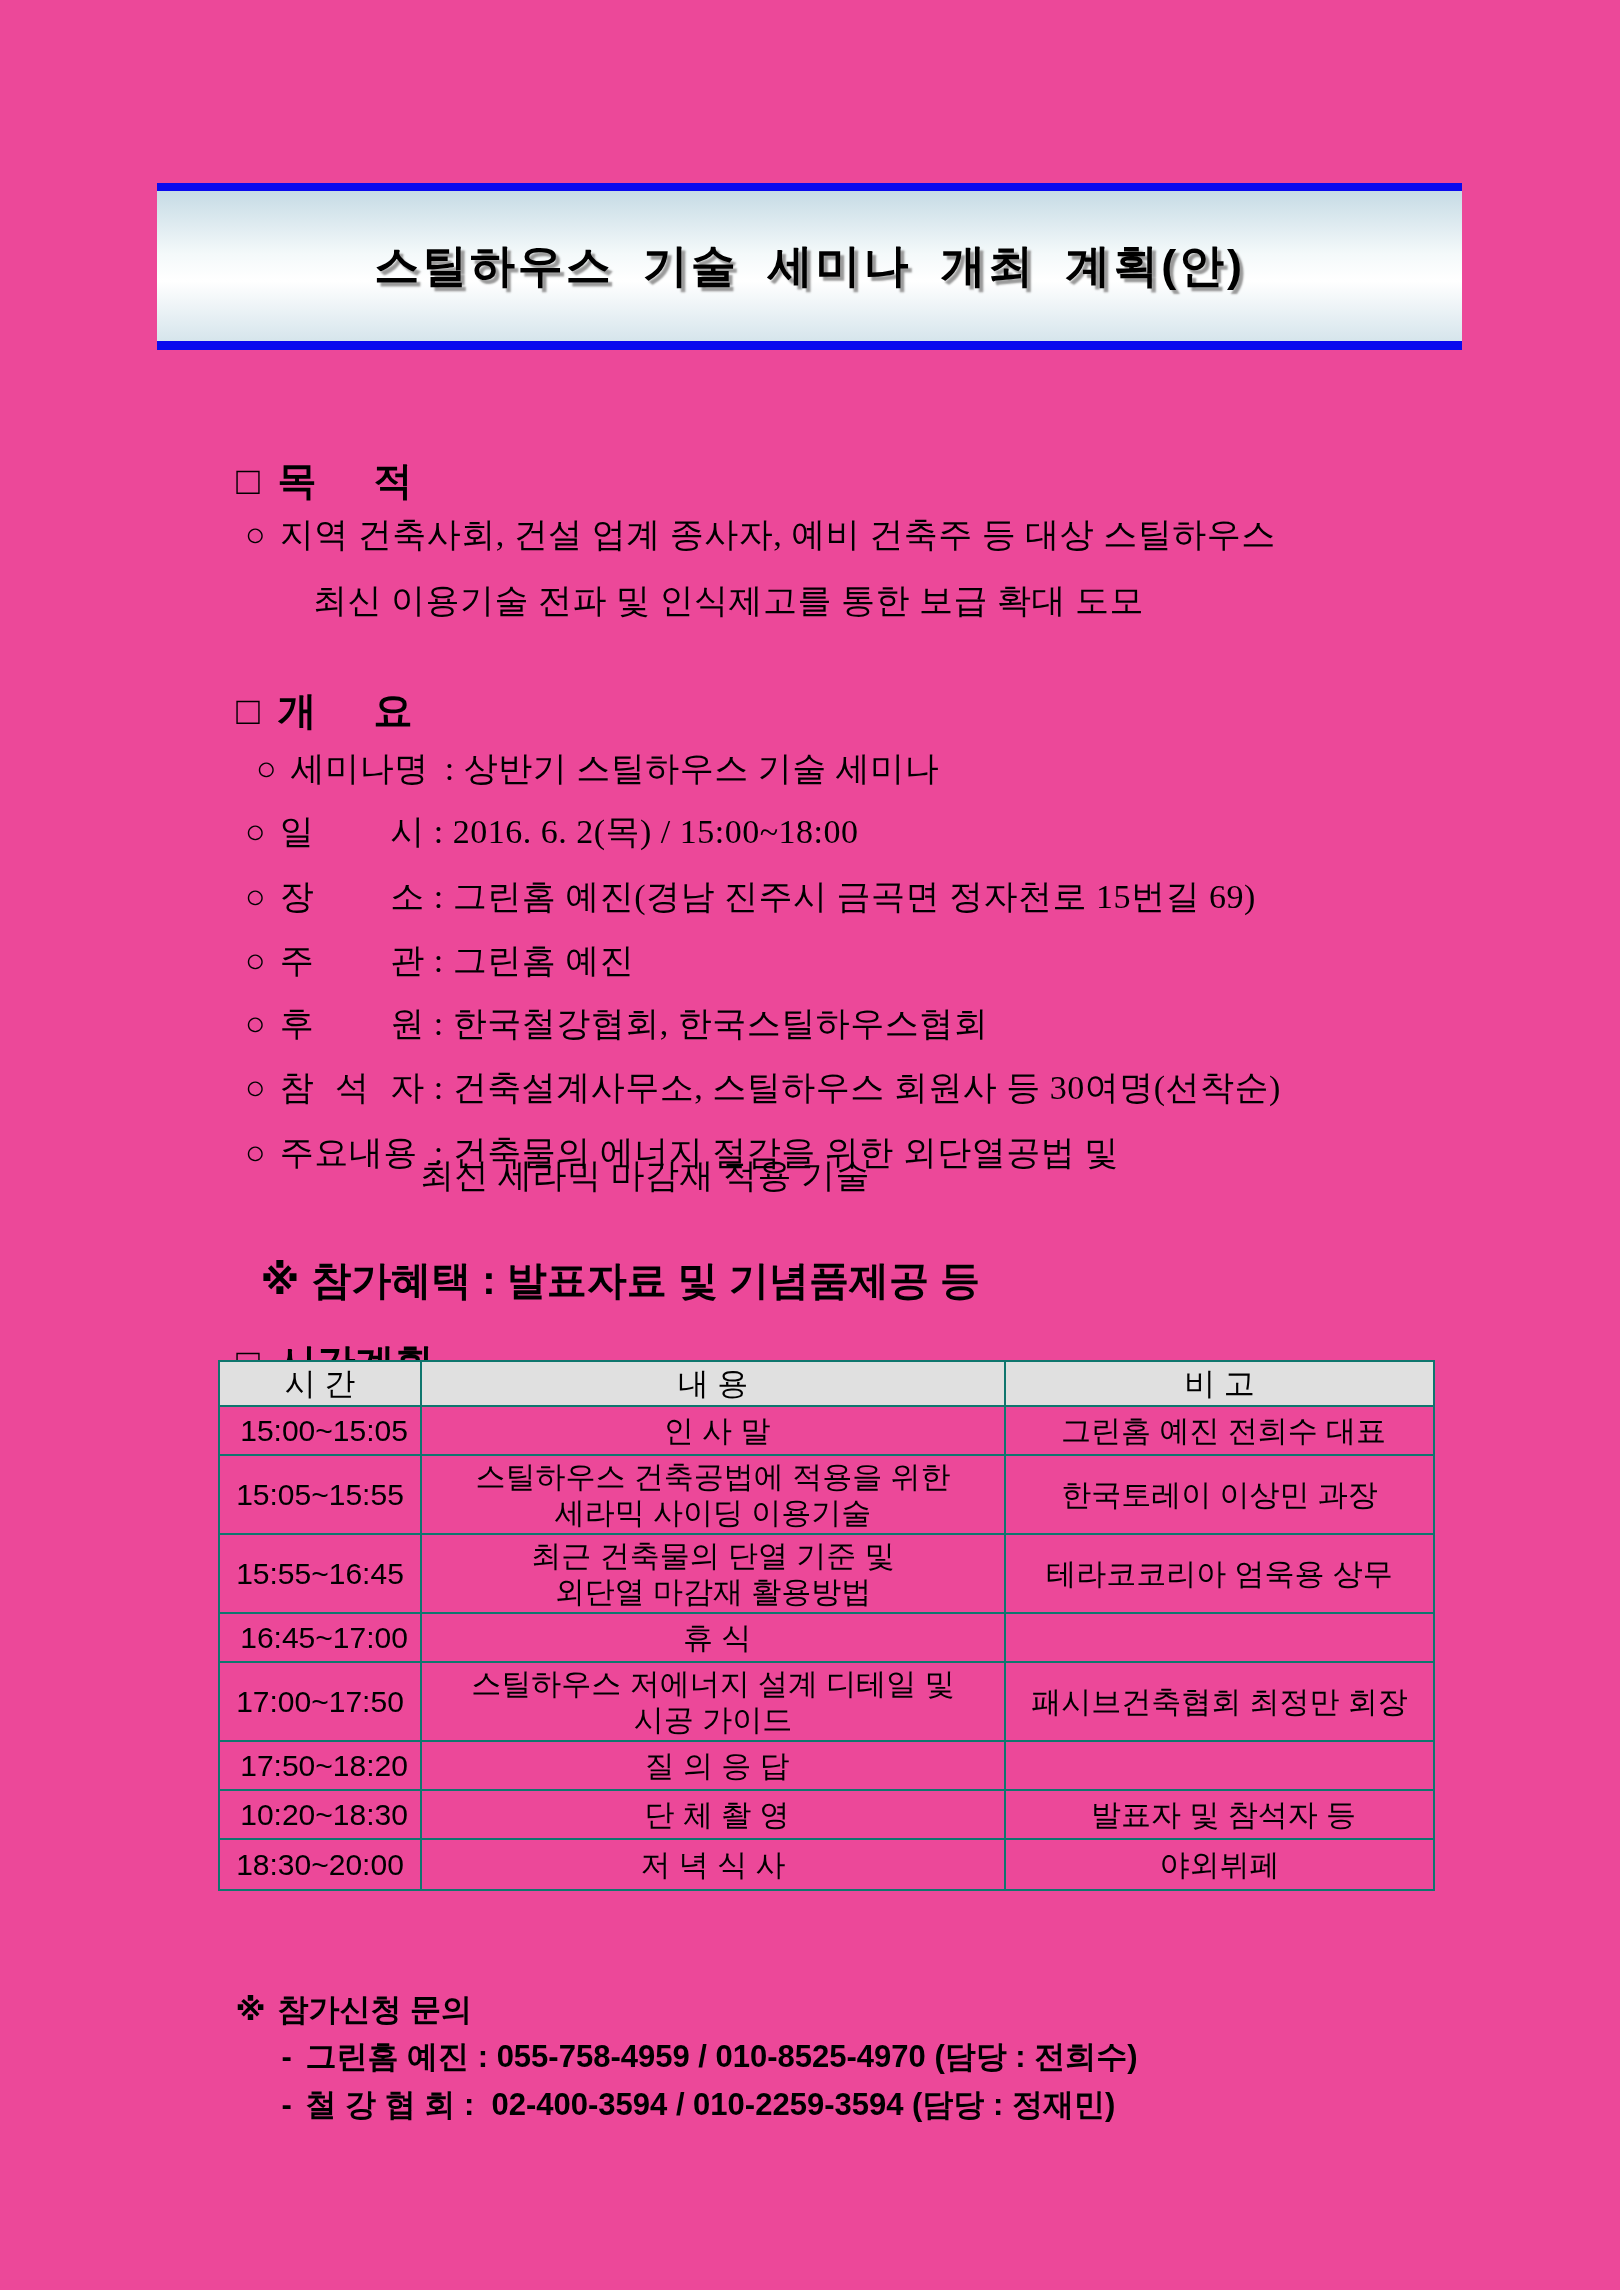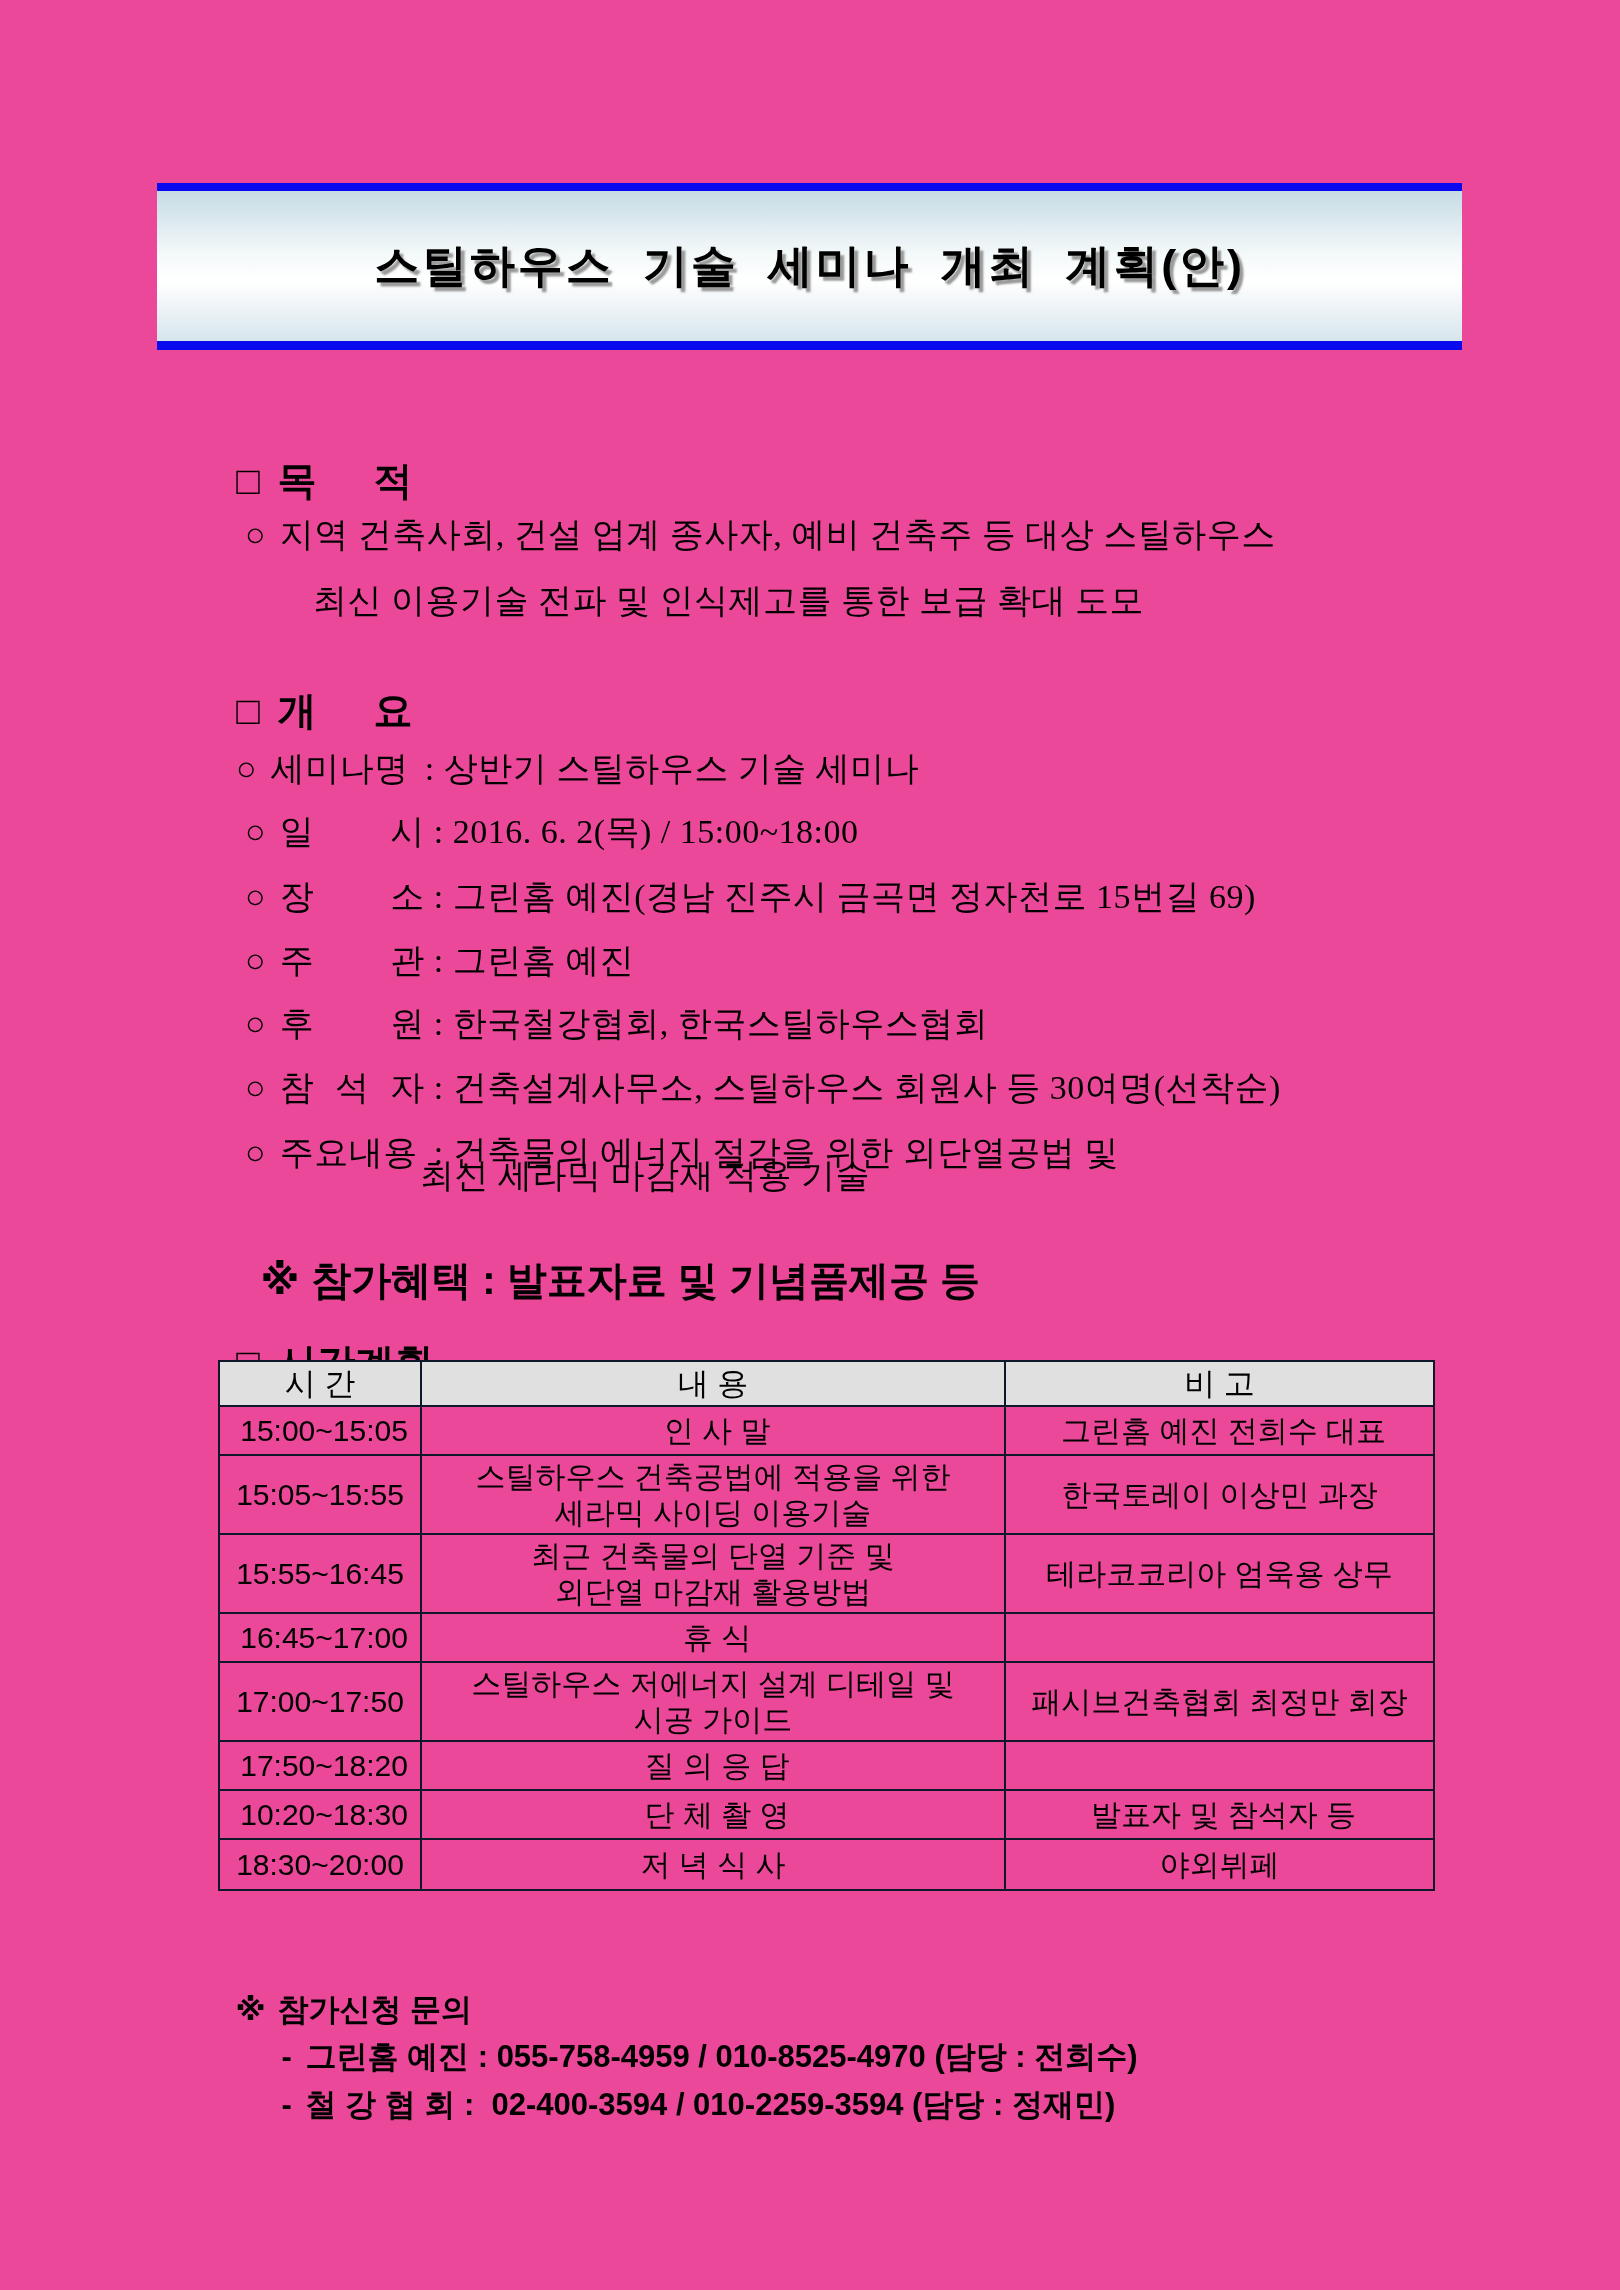--- a/index.html
+++ b/index.html
@@ -49,21 +49,21 @@
   .benefit{font-size:40px;font-weight:bold;}
   .benefit .mk{margin-right:11.8px;}
 
   
   table.schedule{
     position:absolute;left:218px;top:1360px;width:1215px;
     border-collapse:collapse;table-layout:fixed;
     text-align:center;font-size:30px;
   }
   table.schedule th,table.schedule td{
-    border:2px solid #0f172a;
+    border:2px solid #0f766e;
     padding:0 3.9px;
     white-space:pre-line;
     line-height:36px;
     overflow:hidden;
   }
   table.schedule thead th{
     background:#e0e0e0;
     font-weight:normal;font-size:31px;height:43px;
   }
   .c-time{width:202px;}
@@ -96,21 +96,21 @@
     <span class="mk">○</span><span>지역 건축사회, 건설 업계 종사자, 예비 건축주 등 대상 스틸하우스</span>
   </div>
   <div class="abs serif bullet-line" style="left:277px;top:540px;">
     <span>최신 이용기술 전파 및 인식제고를 통한 보급 확대 도모</span>
   </div>
 
   <div class="abs sans sec-title" style="left:193px;top:640px;">
     <span class="mk">□</span><span class="jt jt2">개 요</span>
   </div>
 
-  <div class="abs serif bullet-line" style="left:200px;top:708px;">
+  <div class="abs serif bullet-line" style="left:220px;top:708px;">
     <span class="mk">○</span><span class="ov-label">세미나명</span> <span>:</span> <span>상반기 스틸하우스 기술 세미나</span>
   </div>
   <div class="abs serif bullet-line" style="left:209px;top:771px;">
     <span class="mk">○</span><span class="ov-label">일 시</span> <span>:</span> <span>2016. 6. 2(목) / 15:00~18:00</span>
   </div>
   <div class="abs serif bullet-line" style="left:209px;top:836px;">
     <span class="mk">○</span><span class="ov-label">장 소</span> <span>:</span> <span>그린홈 예진(경남 진주시 금곡면 정자천로 15번길 69)</span>
   </div>
   <div class="abs serif bullet-line" style="left:209px;top:900px;">
     <span class="mk">○</span><span class="ov-label">주 관</span> <span>:</span> <span>그린홈 예진</span>

